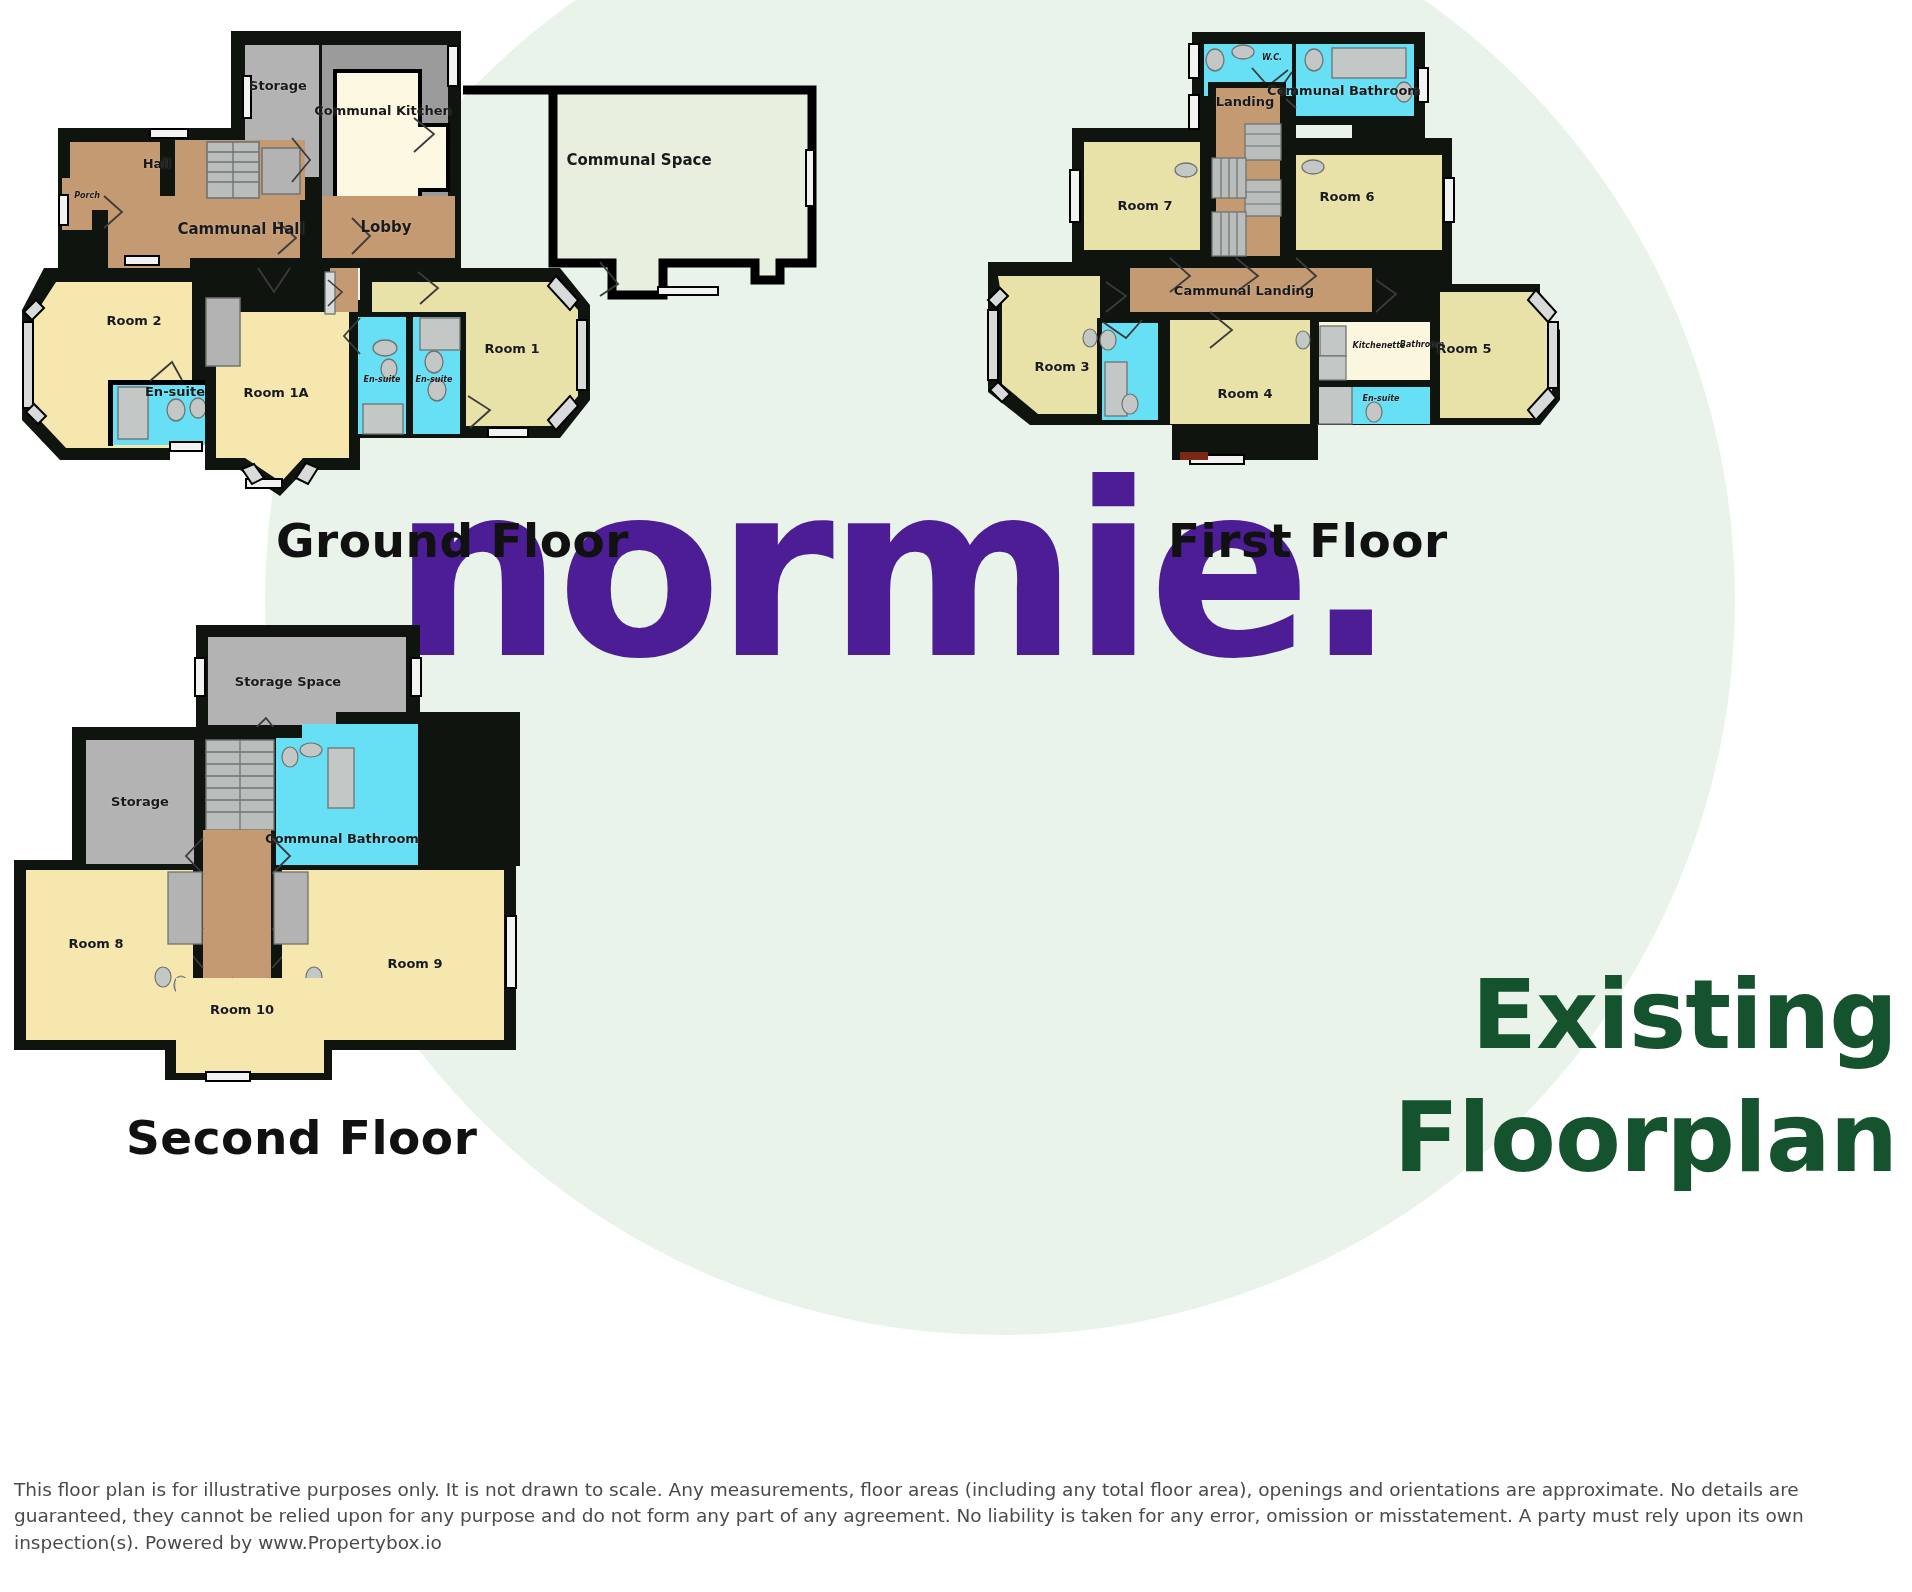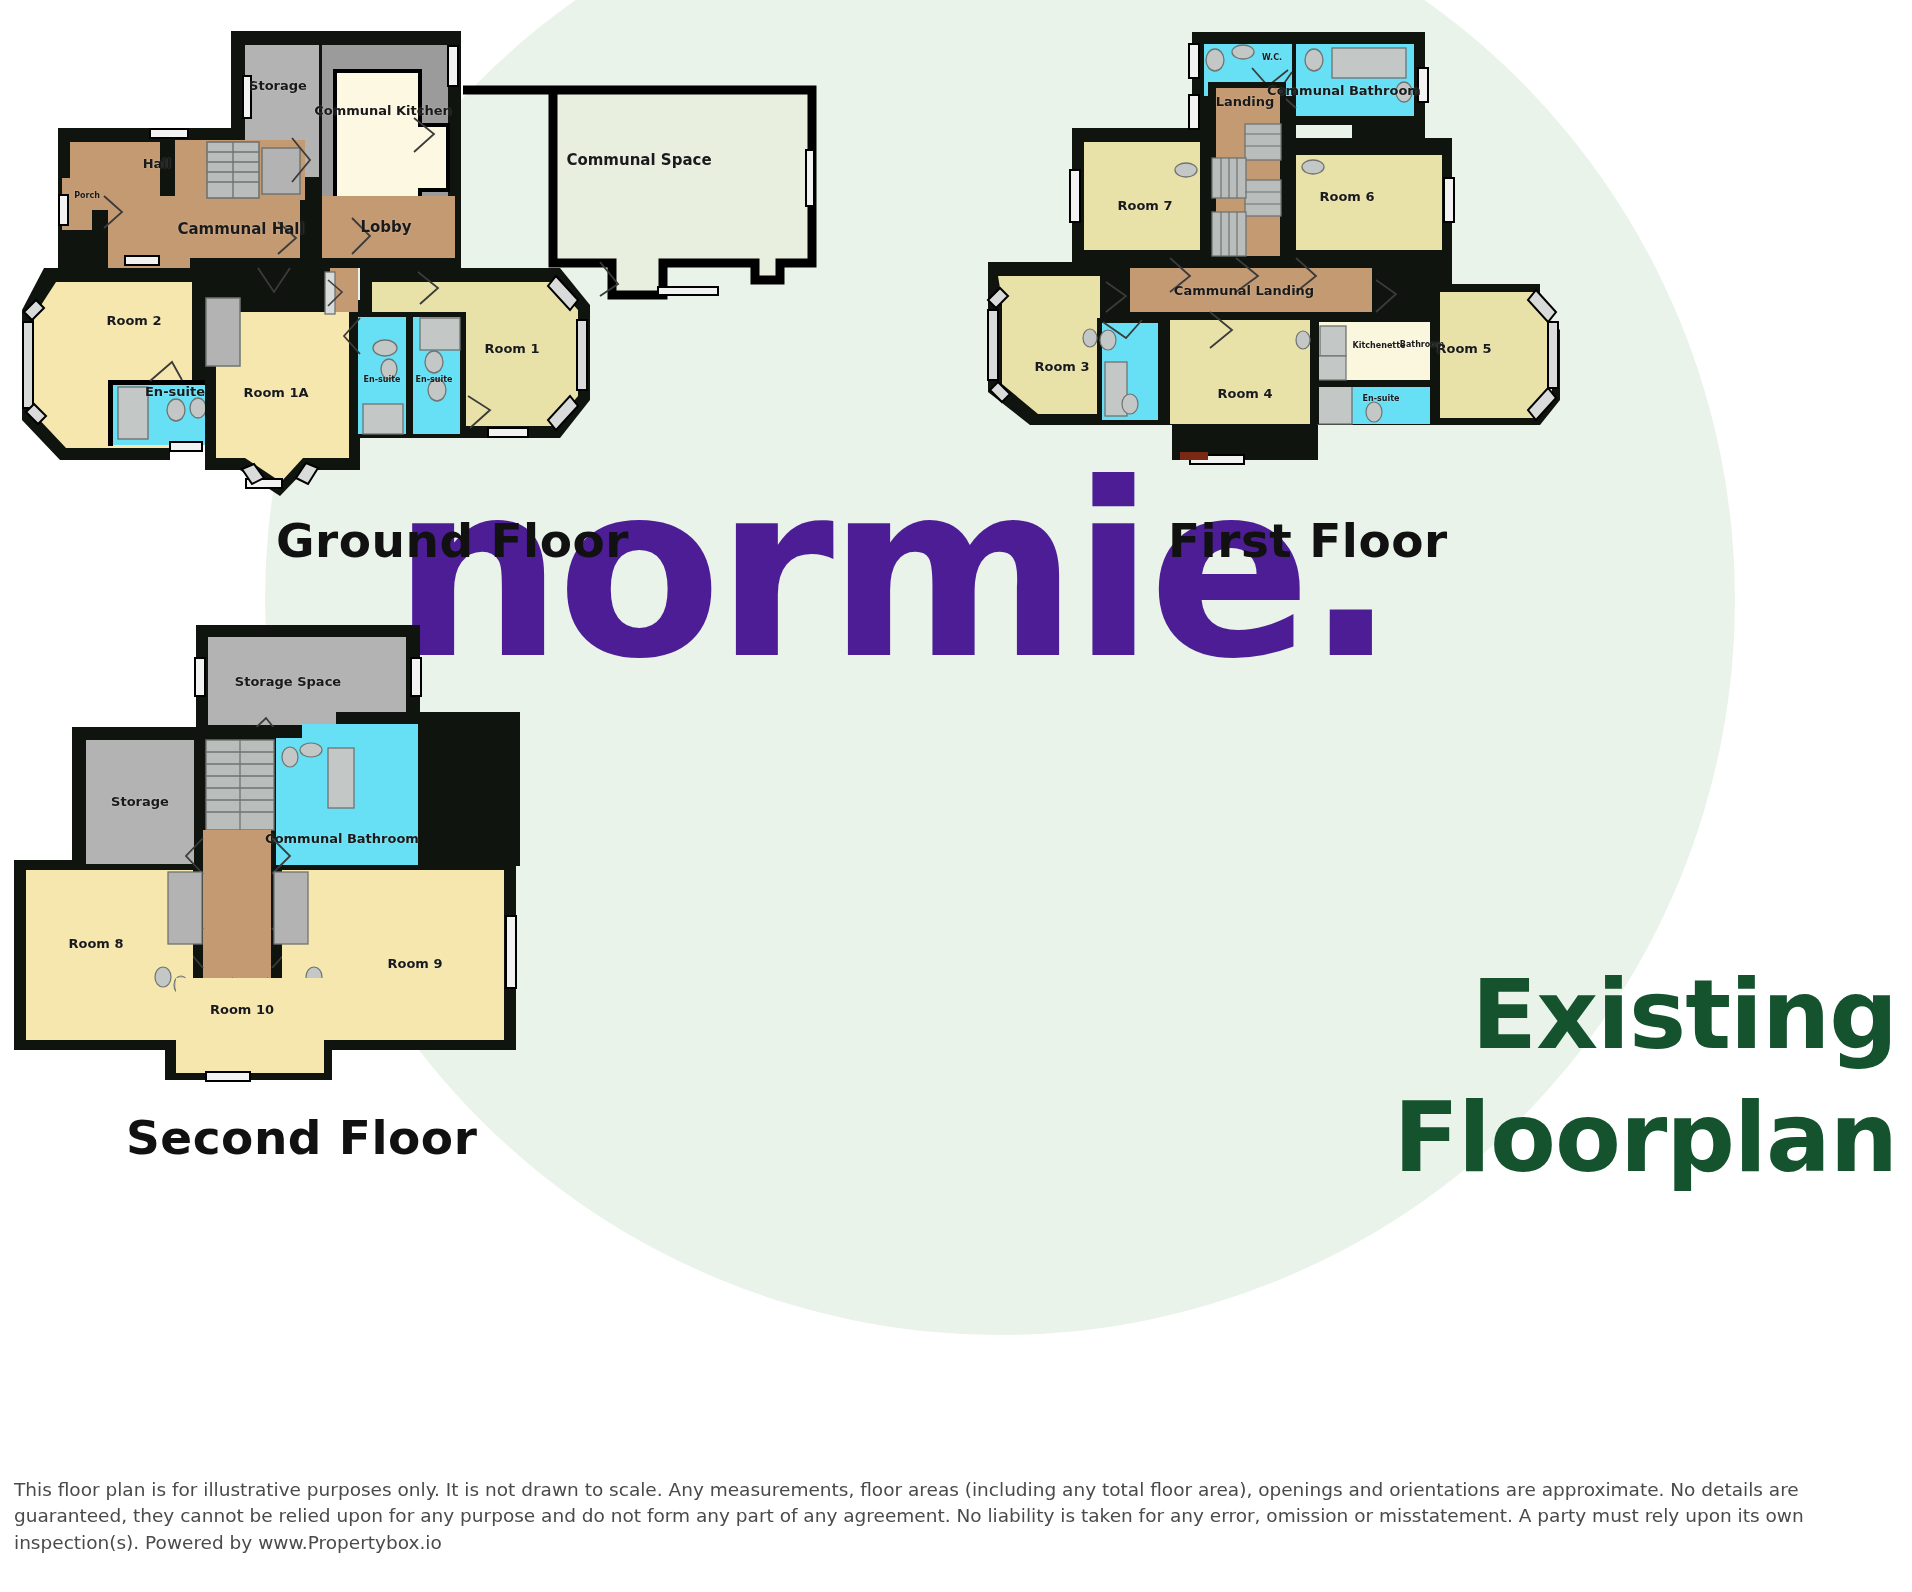--- a/index.html
+++ b/index.html
@@ -73,21 +73,21 @@
     color:#1a1a1a;
     font-weight:bold;
     white-space:nowrap;
     transform:translate(-50%,-50%);
     text-shadow:0 0 2px rgba(255,255,255,.35);
     font-family:"DejaVu Sans","Liberation Sans",sans-serif;
   }
   .rlabel.lg{font-size:15px;}
   .rlabel.md{font-size:13px;}
   .rlabel.sm{font-size:13px;}
-  .rlabel.xs{font-size:8px;}
+  .rlabel.xs{font-size:8px;font-style:italic;}
 </style>
 </head>
 <body>
 
 <div id="stage">
 
   <svg class="layer" viewBox="0 0 1912 1592">
     <defs>
       <clipPath id="clipAll">
           <rect x="0" y="0" width="1912" height="1592"></rect>

